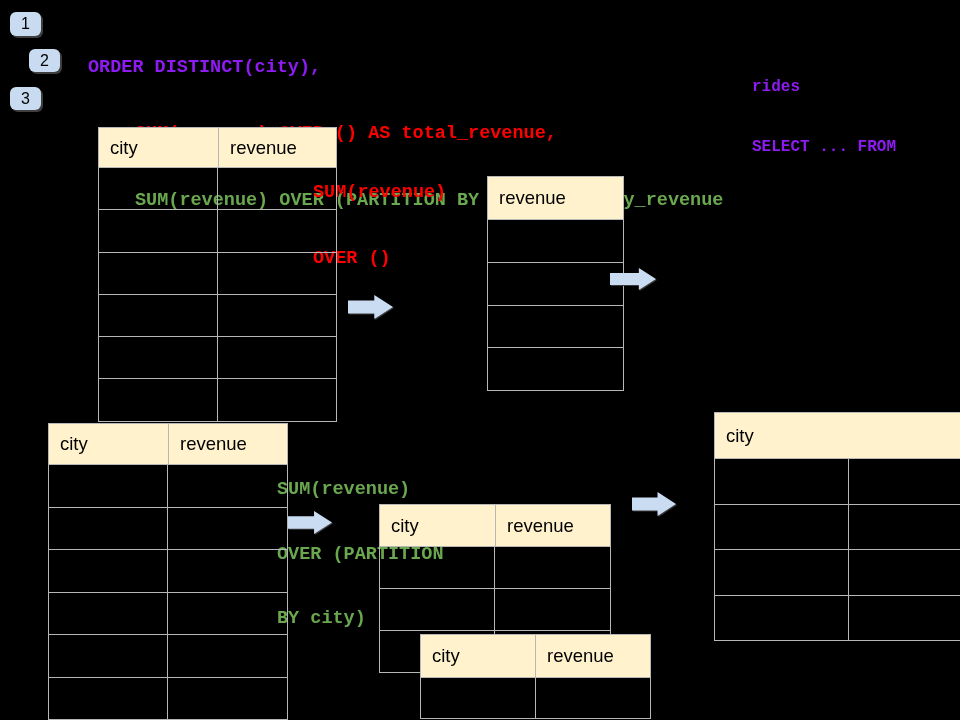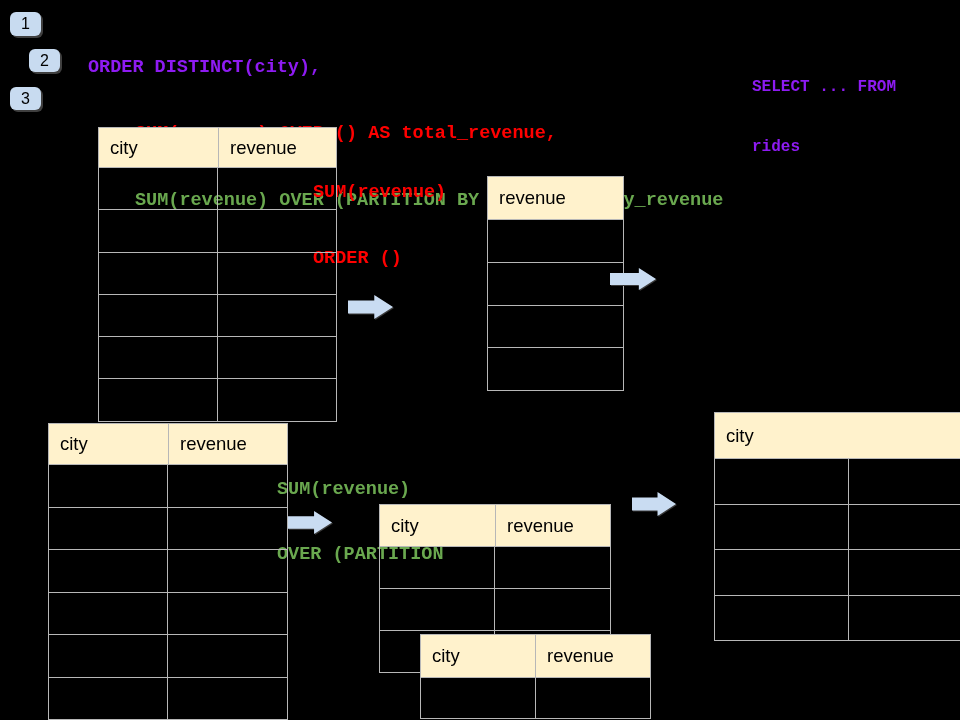--- a/index.html
+++ b/index.html
@@ -61,32 +61,33 @@
   <div class="badge badge-2" style="background: rgb(200, 219, 240);">2</div>
   <div class="badge badge-3" style="background: rgb(200, 219, 240);">3</div>
 
   <div class="code-block">
     <div class="code-line" style="color: rgb(142, 27, 242);">ORDER DISTINCT(city),</div>
     <div class="code-line ind-1" style="color: rgb(255, 0, 0);">SUM(revenue) OVER () AS total_revenue,</div>
     <div class="code-line ind-1" style="color: rgb(106, 168, 79);">SUM(revenue) OVER (PARTITION BY city) as city_revenue</div>
   </div>
 
   <div class="label label-select-from" style="color: rgb(142, 27, 242);">
+    <div>rides</div>
     <div>SELECT ... FROM</div>
-    <div>rides</div>
   </div>
 
   <div class="label label-sum-over" style="color: rgb(255, 0, 0);">
     <div>SUM(revenue)</div>
-    <div>ORDER ()</div>
+    <div>OVER ()</div>
   </div>
 
   <div class="label label-partition" style="color: rgb(106, 168, 79);">
     <div>SUM(revenue)</div>
     <div>OVER (PARTITION</div>
+    <div>BY city)</div>
   </div>
 
   <div id="tables-layer">
       <div class="dtable" style="left: 66px; top: 127px; width: 237px; border-color: rgb(183, 183, 183);">
         <div class="trow thead" style="height: 39px; background: rgb(255, 242, 204);">
           <div class="tcell hcell" style="width: 120px;">city</div>
           <div class="tcell hcell" style="width: 117px;">revenue</div>
         </div>
         <div class="trow tbody-row" style="height: 41.3px;">
           <div class="tcell bcell" style="width: 50%; flex: 1 1 auto;"></div>

